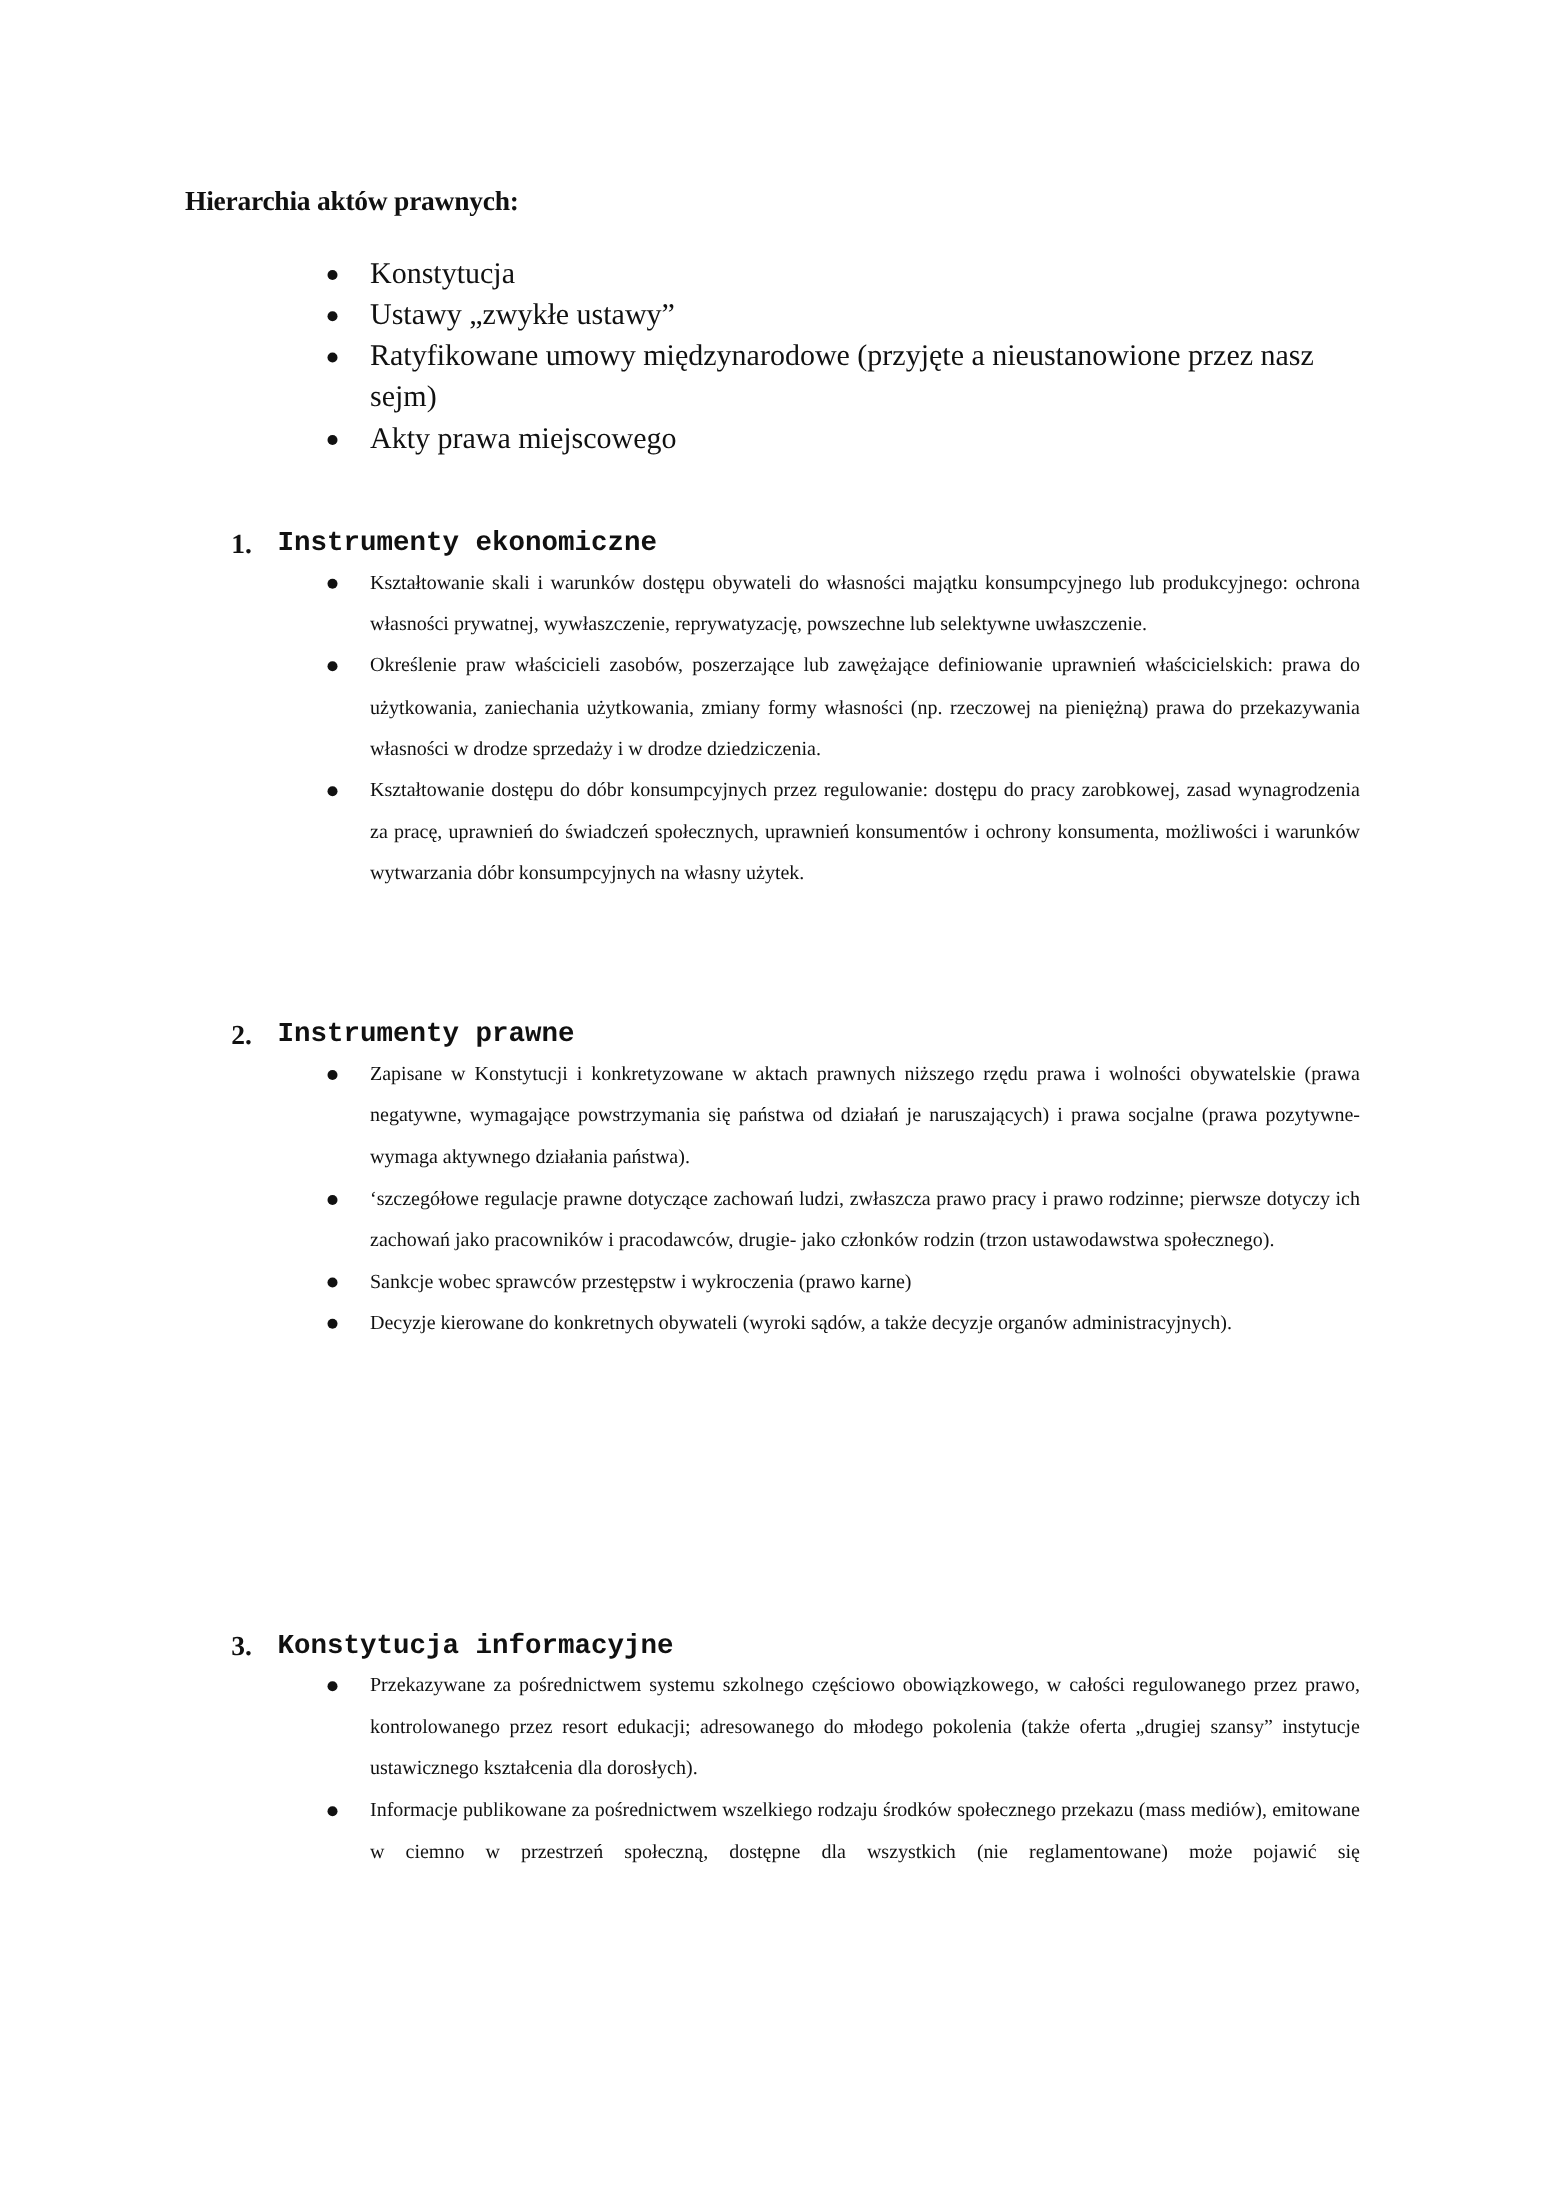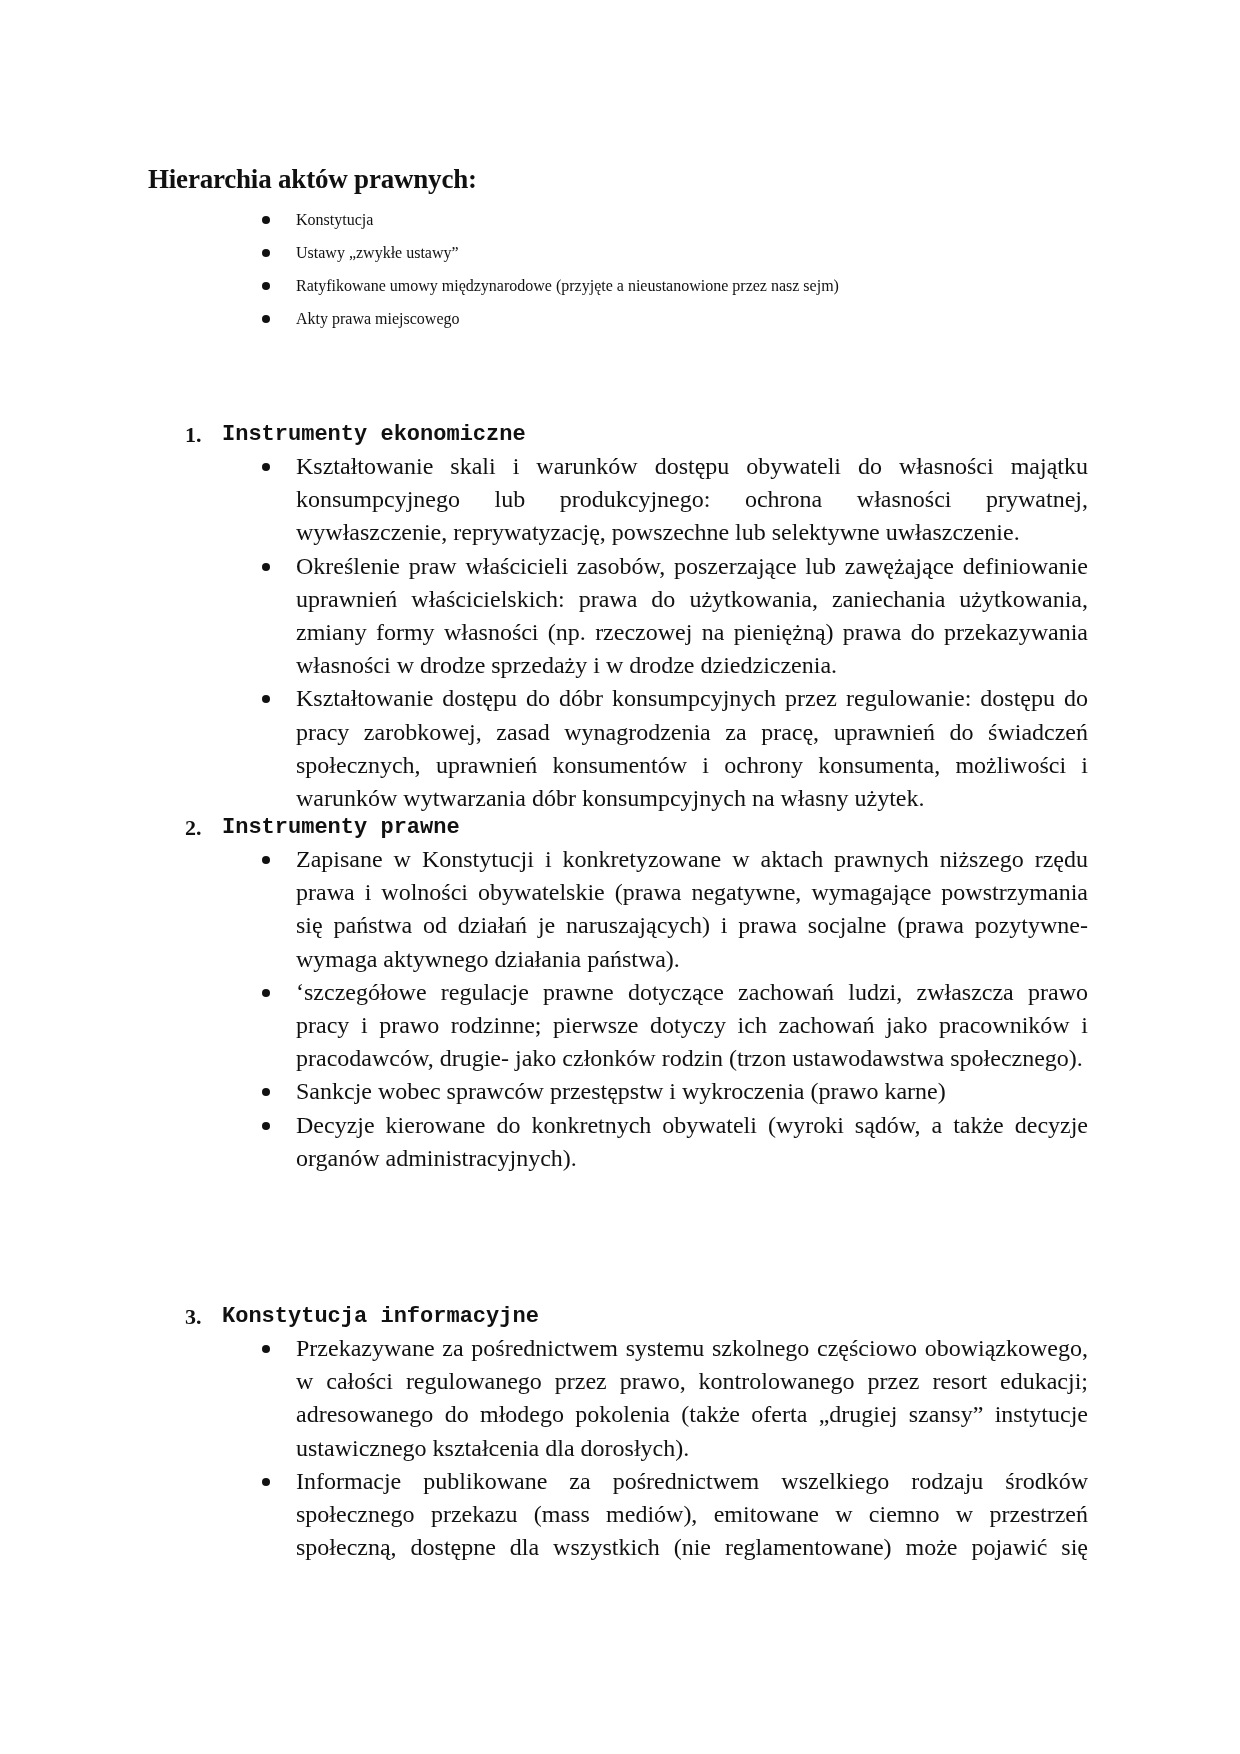--- a/index.html
+++ b/index.html
@@ -4,34 +4,34 @@
 <style>
   html, body { margin: 0; padding: 0; background: #ffffff; }
   body {
     width: 1240px; height: 1754px; position: relative; overflow: hidden;
     font-family: "Liberation Serif", "DejaVu Serif", serif;
     color: #111111;
   }
   .page { position: absolute; left: 0; top: 0; width: 1240px; height: 1754px; background: #fff; }
   .title {
     position: absolute; left: 148px; top: 148px;
-    font-size: 27px; font-weight: bold; letter-spacing: -0.2px; margin-top: 16px;
+    font-size: 22px; font-weight: bold; letter-spacing: -0.2px;
   }
   .hier-list { position: absolute; left: 262px; top: 203px; width: 830px; margin: 0; padding: 0; list-style: none; }
-  .hier-list li { position: relative; padding-left: 34px; font-size: 16px; line-height: 33px; }
+  .hier-list li { position: relative; padding-left: 34px; font-size: 24px; line-height: 33px; }
   .hier-list li .dot, .sub li .dot {
     position: absolute; left: 0; top: 13px; width: 8px; height: 8px; border-radius: 50%; background: #111;
   }
   .section { position: absolute; left: 185px; width: 905px; }
   .section .head { font-size: 22px; font-weight: bold; line-height: 30px; position: relative; height: 30px; }
   .section .head .num { position: absolute; left: 0; top: 0; }
   .section .head .label { position: absolute; left: 37px; top: 0; font-family: Liberation Mono, monospace; }
   .sub { margin: 0; padding: 0; list-style: none; margin-left: 77px; width: 826px; }
   .sub li {
-    position: relative; padding-left: 34px; font-size: 24px; line-height: 33.2px;
+    position: relative; padding-left: 34px; font-size: 16px; line-height: 33.2px;
     text-align: justify; text-align-last: left;
   }
 </style>
 </head>
 <body>
 
 <div class="page">
 
   <div class="title">Hierarchia aktów prawnych:</div>
 

